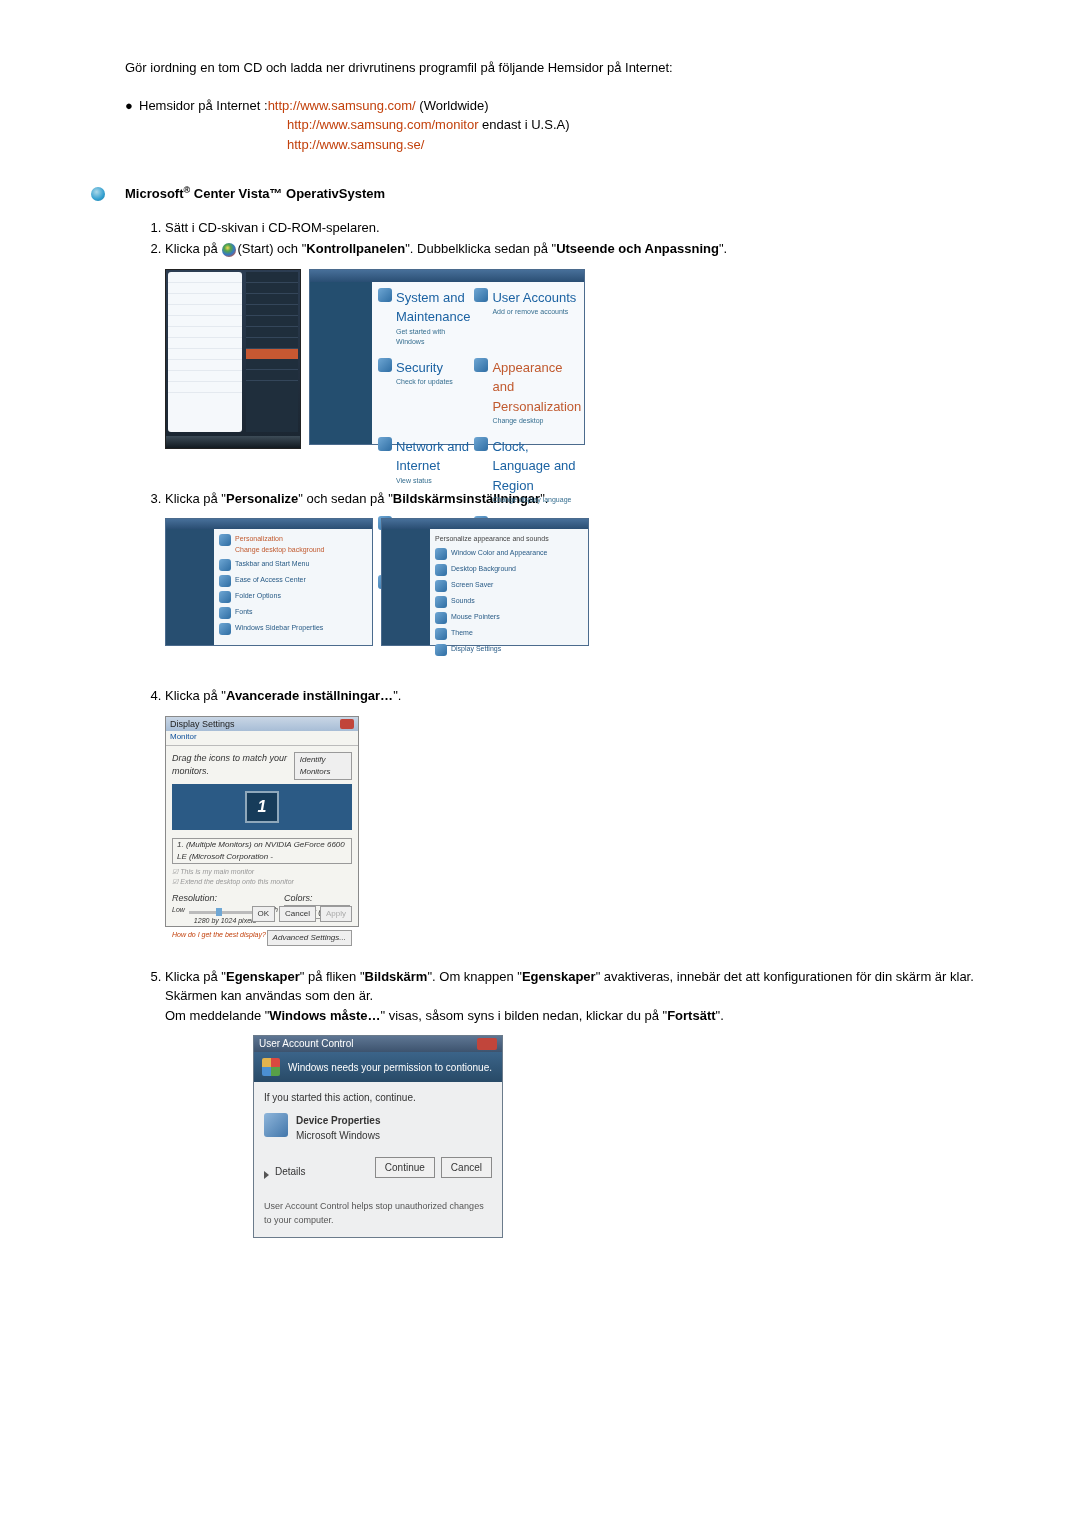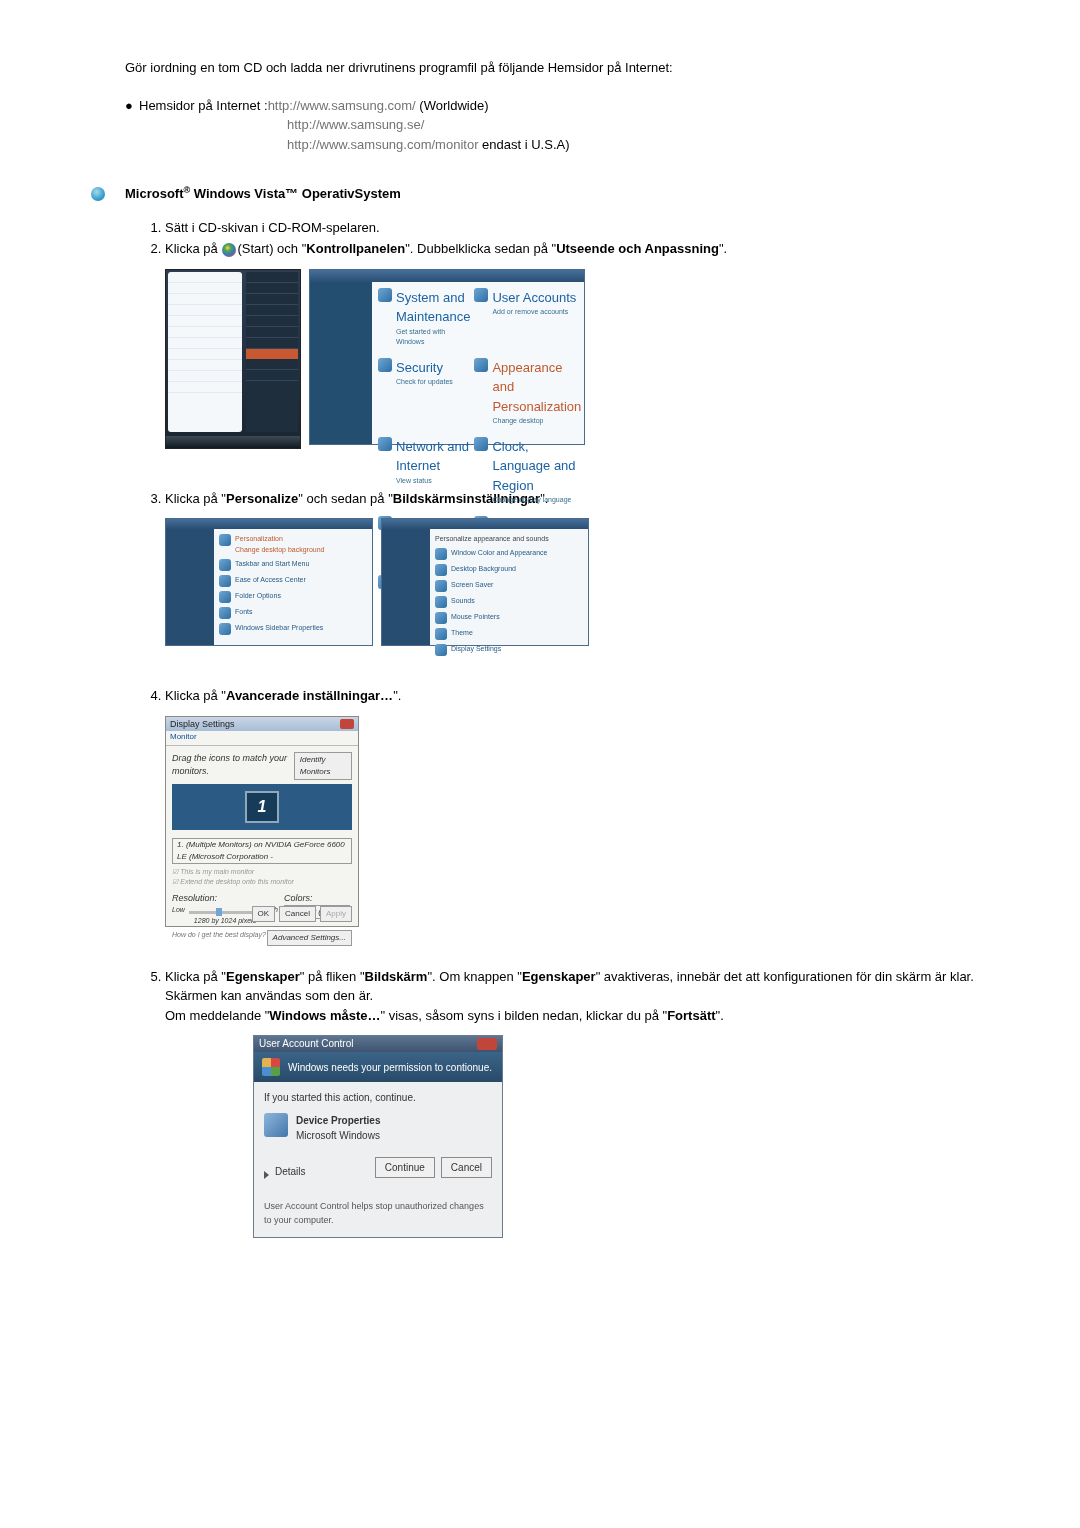--- a/index.html
+++ b/index.html
@@ -24,21 +24,21 @@
     margin-bottom: 2px;
   }
   .bullet-dot {
     width: 14px;
     flex-shrink: 0;
   }
   .bullet-body {
     flex: 1;
   }
   .link {
-    color: #737373;
+    color: #c2410c;
   }
   .link-indent {
     padding-left: 148px;
   }
   .section-heading {
     display: flex;
     align-items: center;
     margin-top: 30px;
     margin-bottom: 14px;
     margin-left: -34px;
@@ -351,32 +351,32 @@
 
 <div class="content-wrapper">
 
   <div class="intro-text">Gör iordning en tom CD och ladda ner drivrutinens programfil på följande Hemsidor på Internet:</div>
 
   <div class="bullet-item">
     <div class="bullet-dot">●</div>
     <div class="bullet-body">
       <span>Hemsidor på Internet :</span><span class="link">http://www.samsung.com/</span><span> (Worldwide)</span>
       <div class="link-indent">
-        <span class="link">http://www.samsung.se/</span>
+        <span class="link">http://www.samsung.com/monitor</span><span> endast i U.S.A)</span>
       </div>
       <div class="link-indent">
-        <span class="link">http://www.samsung.com/monitor</span><span> endast i U.S.A)</span>
+        <span class="link">http://www.samsung.se/</span>
       </div>
     </div>
   </div>
 
   <div class="section-heading">
     <span class="circle-icon"></span>
     <span class="bold">
-      <span>Microsoft</span><sup>®</sup><span> Windows Vista™ OperativSystem</span>
+      <span>Microsoft</span><sup>®</sup><span> Center Vista™ OperativSystem</span>
     </span>
   </div>
 
   <ol class="ol-list">
     <li>Sätt i CD-skivan i CD-ROM-spelaren.</li>
     <li>
       <span>Klicka på </span><span class="start-orb"></span><span>(Start) och "</span><span class="bold">Kontrollpanelen</span><span>". Dubbelklicka sedan på "</span><span class="bold">Utseende och Anpassning</span><span>".</span>
 
       <div class="step-images">
         <div class="vista-startmenu">

